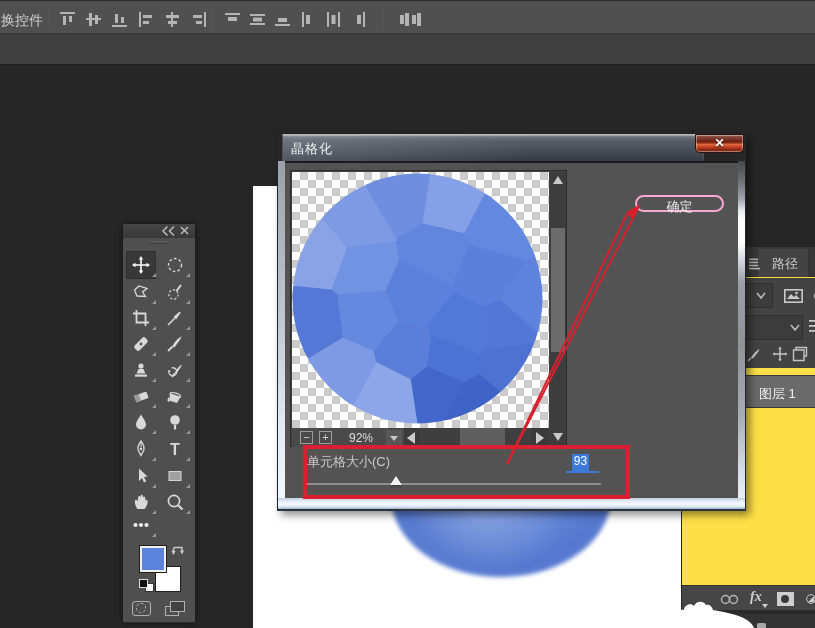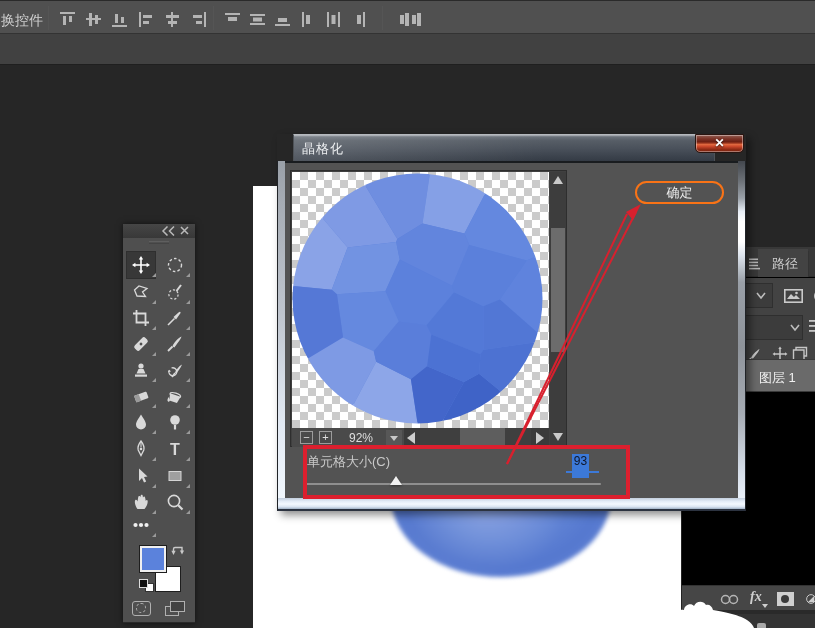--- a/index.html
+++ b/index.html
@@ -15,30 +15,30 @@
 .vsep { position:absolute; top:5px; width:1px; height:24px; background:#383838; border-right:1px solid #555; }
 
 
 #canvas { left:253px; top:186px; width:493px; height:442px; background:#fff; }
 #canvcircle { position:absolute; left:138px; top:231px; width:220px; height:160px; border-radius:50%;
   background:radial-gradient(ellipse at 42% 60%, rgba(255,255,255,.18) 0%, rgba(255,255,255,0) 45%),
              radial-gradient(ellipse at 50% 50%, #7490dc 0%, #6285d6 38%, #5578cf 62%, #5e80d3 76%, #8ca4e0 88%, rgba(170,190,235,.55) 94%, rgba(255,255,255,0) 100%);
   filter:blur(2px); }
 
 
-#rpanel { left:681px; top:247px; width:134px; height:381px; background:#000000; }
+#rpanel { left:681px; top:247px; width:134px; height:381px; background:#fde047; }
 
 
 #tools { left:123px; top:224px; width:72px; height:399px; background:#4f4f4f; box-shadow:0 0 6px rgba(0,0,0,.55); border-bottom:1px solid #2a2a2a; }
 
 
 #dialog { left:277px; top:134px; width:469px; height:377px; box-shadow:4px 4px 8px rgba(0,0,0,.45); }
 
 
-#dlg-title { position:absolute; left:16px; top:0; width:422px; height:27px;
+#dlg-title { position:absolute; left:5px; top:0; width:422px; height:27px;
   background:linear-gradient(90deg, rgba(255,255,255,.14), rgba(255,255,255,.05) 40%, rgba(255,255,255,0) 60%),
              linear-gradient(180deg,#b4b8be 0%,#6a717a 7%,#565d66 22%,#4a515b 52%,#3d444e 80%,#343b45 100%);
   border-top:1px solid #b5b9be; border-left:1px solid #4e5257; border-right:1px solid #4e5257; }
 #dlg-title .t { position:absolute; left:8px; top:5px; font-size:13px; color:#eef0f2; letter-spacing:1px; }
 #dlg-close { position:absolute; left:418px; top:0; width:49px; height:19px; border-radius:0 0 5px 5px;
   background:linear-gradient(180deg,#956156 0%,#7c3428 22%,#6e1f12 40%,#a03a20 48%,#e0683f 56%,#cf4a2c 66%,#8e2a14 85%,#7a2410 100%);
   border:1px solid #2a1510; box-shadow:inset 0 0 0 1px rgba(255,255,255,.38); }
 #dlg-close .x { position:absolute; left:0; right:0; top:1px; text-align:center; color:#fff; font-size:12px; font-weight:bold;
   text-shadow:0 1px 2px rgba(0,0,0,.8); }
 #dlg-left { position:absolute; left:0; top:27px; width:8px; height:337px;
@@ -57,25 +57,25 @@
   background:conic-gradient(#cbcbcb 25%, #fff 0 50%, #cbcbcb 0 75%, #fff 0); background-size:16px 16px; overflow:hidden; }
 #vsb { position:absolute; left:259px; top:1px; width:16px; height:275px; background:#3d3d3d; }
 #vsb .thumb { position:absolute; left:1px; top:56px; width:14px; height:124px; background:#6c6c6c; }
 .arr { width:0; height:0; position:absolute; }
 #ctrlbar { position:absolute; left:1px; top:257px; width:257px; height:19px; background:#4a4a4a; }
 .zbtn { position:absolute; top:3px; width:13px; height:13px; border:1px solid #9c9c9c; color:#e0e0e0; font-size:11px; line-height:10px; text-align:center; }
 #hsb { position:absolute; left:128px; top:0; width:111px; height:19px; background:#3f3f3f; }
 #hsb .thumb { position:absolute; left:40px; top:0; width:45px; height:19px; background:#5e5e5e; }
 
 .pillbtn { position:absolute; left:350px; width:89px; border-radius:12px; color:#ececec; font-size:13px; text-align:center; }
-#btn-ok { top:18px; height:23px; border:2px solid #f97316; line-height:20px; }
+#btn-ok { top:32px; height:17px; border:2px solid #f9a8d4; line-height:20px; }
 #btn-cancel { top:47px; height:24px; border:2px solid #979797; line-height:21px; }
 
 #celllabel { position:absolute; left:22px; top:290px; font-size:13px; color:#c9c9c9; }
-#cellval { position:absolute; left:287px; top:291px; width:17px; height:24px; background:#3c79d8; color:#0f172a; font-size:12px; text-align:center; line-height:14px; }
+#cellval { position:absolute; left:287px; top:291px; width:17px; height:18px; background:#3c79d8; color:#ffffff; font-size:12px; text-align:center; line-height:14px; }
 #cellunderline { position:absolute; left:281px; top:308px; width:33px; height:2px; background:#3c79d8; }
 #slider-track { position:absolute; left:19px; top:320px; width:297px; height:2px; background:#8f8f8f; border-radius:1px; }
 #slider-thumb { position:absolute; left:105px; top:313px; width:0; height:0;
   border-left:6px solid transparent; border-right:6px solid transparent; border-bottom:9px solid #f2f2f2;
   filter:drop-shadow(0 1px 1px rgba(0,0,0,.4)); }
 
 
 #redbox { left:303px; top:445px; width:327px; height:54px; border:4px solid #dc1f2e; }
 svg.overlay { position:absolute; left:0; top:0; width:815px; height:628px; pointer-events:none; }
 </style>
@@ -126,21 +126,21 @@
         <path d="M1 14 L4 11" stroke="#c5c5c5" stroke-width="1.4" fill="none"></path>
         <path d="M4 11 C5 8.5 9 4 12.5 2 C11.5 5.5 7.5 9.5 6 11.5 Z" fill="#c5c5c5"></path>
       </svg>
       <svg style="position:absolute;left:90px;top:99px" width="16" height="16" viewBox="0 0 16 16">
         <path d="M8 2 L8 14 M2 8 L14 8" stroke="#c5c5c5" stroke-width="1.5"></path>
         <path d="M8 0.5 L6.3 3 H9.7 Z M8 15.5 L6.3 13 H9.7 Z M0.5 8 L3 6.3 V9.7 Z M15.5 8 L13 6.3 V9.7 Z" fill="#c5c5c5"></path>
       </svg>
       <svg style="position:absolute;left:110px;top:99px" width="16" height="16" viewBox="0 0 16 16">
         <path d="M4 4 L4 1.5 L14.5 1.5 L14.5 10 L12 10 M4 4 L12 4 L12 12 M4 4 L1.5 4 L1.5 14.5 L12 14.5 L12 12" stroke="#c5c5c5" stroke-width="1.4" fill="none"></path>
       </svg>
-      <div style="position:absolute;left:0;top:112px;width:134px;height:33px;background:#6a6a6a;border-top:1px solid #3a3a3a;border-bottom:1px solid #3a3a3a;">
+      <div style="position:absolute;left:0;top:128px;width:134px;height:33px;background:#6a6a6a;border-top:1px solid #3a3a3a;border-bottom:1px solid #3a3a3a;">
         <span style="position:absolute;left:77px;top:9px;color:#f0f0f0;font-size:13px;">图层 1</span>
       </div>
       <div style="position:absolute;left:0;top:338px;width:150px;height:28px;background:#464646;border-top:1px solid #333333;">
         <svg style="position:absolute;left:38px;top:8px" width="19" height="11" viewBox="0 0 19 11">
           <circle cx="5.5" cy="5.5" r="4" fill="none" stroke="#b5b5b5" stroke-width="1.5"></circle>
           <circle cx="13.5" cy="5.5" r="4" fill="none" stroke="#b5b5b5" stroke-width="1.5"></circle>
         </svg>
         <span style="position:absolute;left:68px;top:3px;color:#cfcfcf;font-size:14px;font-style:italic;font-weight:bold;font-family:'Liberation Serif',serif;">fx</span>
         <div style="position:absolute;left:80px;top:18px;width:0;height:0;border-left:3px solid transparent;border-right:3px solid transparent;border-top:4px solid #cfcfcf;"></div>
         <div style="position:absolute;left:95px;top:6px;width:17px;height:14px;background:#cfcfcf;">

